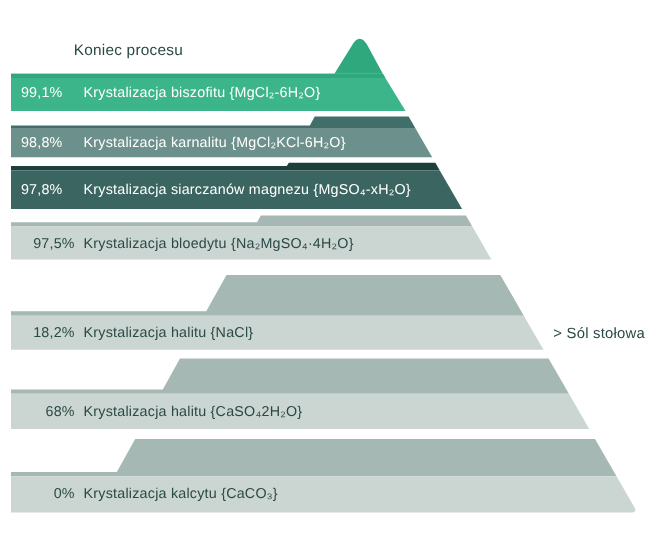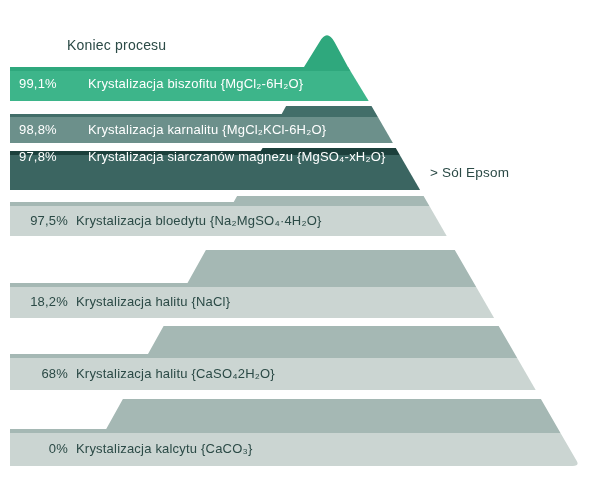--- a/index.html
+++ b/index.html
@@ -11,21 +11,21 @@
   .kicker{
     position:absolute;left:67px;top:37px;font-size:14px;letter-spacing:.2px;
     color:#2B4A46;
   }
   .row{
     position:absolute;left:10px;height:20px;line-height:20px;display:flex;
     font-size:13px;letter-spacing:.2px;white-space:nowrap;
   }
   .row .pct{display:inline-block;width:49px;padding-left:9px;}
   .row .lbl{display:inline-block;padding-left:8px;}
-  .row.light{color:#FFFFFF;gap:12px;}
+  .row.light{color:#FFFFFF;}
   .row.dark{color:#2B4A46;text-align:right;}
   .side{
     position:absolute;height:18px;line-height:18px;font-size:13.5px;
     color:#2B4A46;letter-spacing:.2px;white-space:nowrap;
   }
 </style>
 </head>
 <body>
 
 <div class="stage">
@@ -58,36 +58,36 @@
   <div class="kicker">Koniec procesu</div>
 
   <div class="row light" style="top:74px">
     <span class="pct">99,1%</span>
     <span class="lbl">Krystalizacja biszofitu {MgCl₂-6H₂O}</span>
   </div>
   <div class="row light" style="top:120px">
     <span class="pct">98,8%</span>
     <span class="lbl">Krystalizacja karnalitu {MgCl₂KCl-6H₂O}</span>
   </div>
-  <div class="row light" style="top:147px">
+  <div class="row light" style="top:162px">
     <span class="pct">97,8%</span>
     <span class="lbl">Krystalizacja siarczanów magnezu {MgSO₄-xH₂O}</span>
   </div>
   <div class="row dark" style="top:211px">
     <span class="pct">97,5%</span>
     <span class="lbl">Krystalizacja bloedytu {Na₂MgSO₄·4H₂O}</span>
   </div>
   <div class="row dark" style="top:292px">
     <span class="pct">18,2%</span>
     <span class="lbl">Krystalizacja halitu {NaCl}</span>
   </div>
   <div class="row dark" style="top:364px">
     <span class="pct">68%</span>
     <span class="lbl">Krystalizacja halitu {CaSO₄2H₂O}</span>
   </div>
   <div class="row dark" style="top:439px">
     <span class="pct">0%</span>
     <span class="lbl">Krystalizacja kalcytu {CaCO₃}</span>
   </div>
 
-  <div class="side" style="left:430px;top:164px">&gt; Sól Epsom</div>
+  <div class="side" style="left:503px;top:294px">&gt; Sól stołowa</div>
 
 </div>
 
 </body></html>

